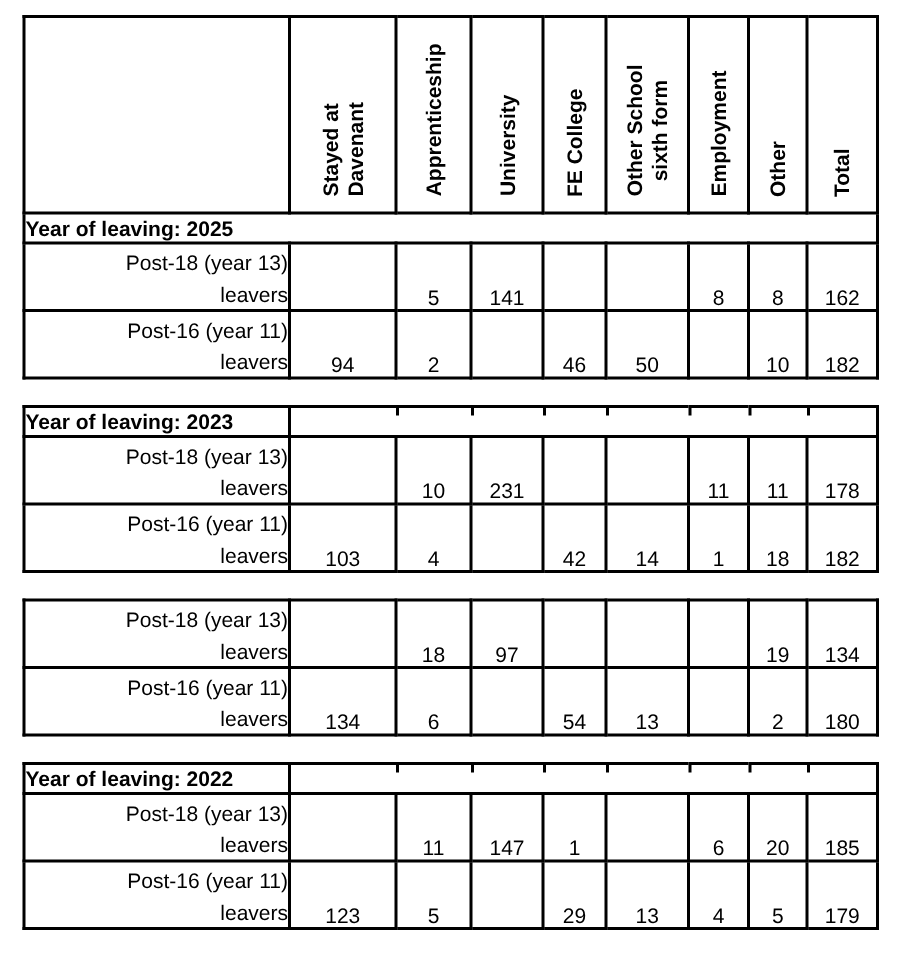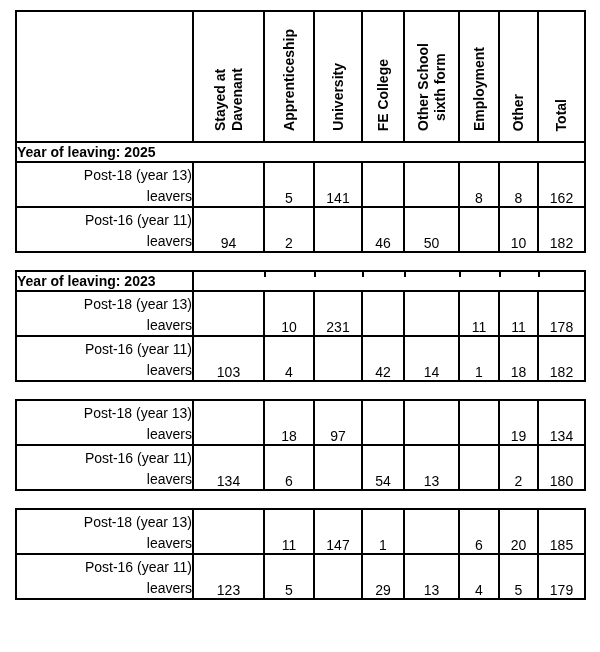--- a/index.html
+++ b/index.html
@@ -220,20 +220,24 @@
         <col style="width:71px">
         <col style="width:50px">
       <col style="width:48px">
         <col style="width:42px">
         <col style="width:55px">
       <col style="width:40px">
         <col style="width:39px">
         <col style="width:47px">
     </colgroup>
     <tbody>
+        <tr>
+      <td class="year-cell">Year of leaving: 2022</td>
+      <td class="year-rest" colspan="8"></td>
+    </tr>
     <tr class="data-row">
       <td class="label-cell">Post-18 (year 13)
 leavers</td>
       <td class="num"></td>
       <td class="num">11</td>
       <td class="num">147</td>
       <td class="num">1</td>
       <td class="num"></td>
       <td class="num">6</td>
       <td class="num">20</td>

